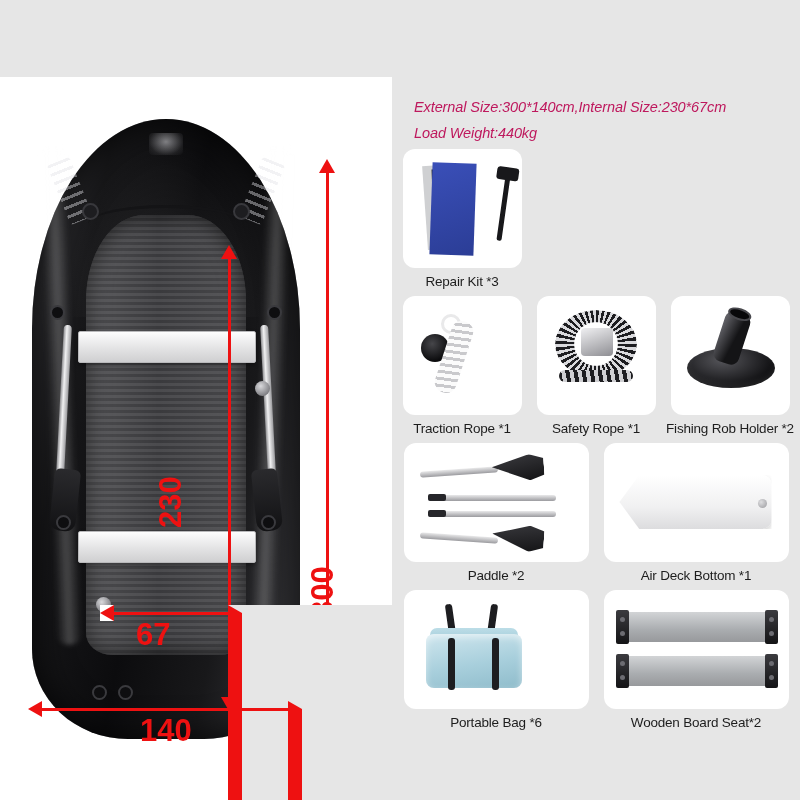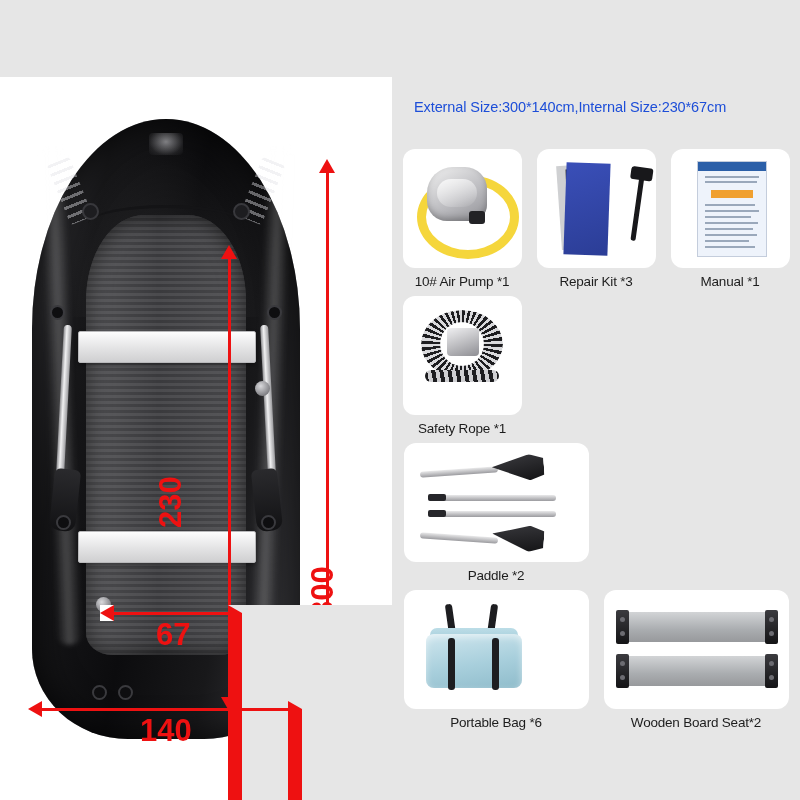--- a/index.html
+++ b/index.html
@@ -129,22 +129,23 @@
   .dimlabel{position:absolute;color:#ee1111;font-size:31px;font-weight:bold;line-height:1;}
   .dimlabel.rot{transform:rotate(-90deg);transform-origin:left bottom;}
 
   
   .right{
     position:absolute;left:392px;top:77px;width:408px;height:723px;
     background:#e6e6e6;
   }
   .specs{position:absolute;left:22px;top:17px;width:376px;}
   .specline{
-    color:#1d4ed8;font-size:14.5px;line-height:26px;white-space:nowrap;
+    color:#be185d;font-size:14.5px;line-height:26px;white-space:nowrap;
     letter-spacing:-0.1px;
+    font-style:italic;
   }
   .grid{position:absolute;left:8px;top:72px;width:392px;}
   .row{display:flex;justify-content:space-between;}
   .cell{display:flex;flex-direction:column;align-items:center;}
   .card{
     background:#fff;border-radius:12px;
     display:flex;align-items:center;justify-content:center;
     overflow:hidden;position:relative;
   }
   .c3 .card{width:119px;height:119px;}
@@ -279,110 +280,108 @@
     <div class="dimlabel rot" style="left:186px;top:420px;">230</div>
 
     <div class="dline-v" style="left:326px;top:96px;height:522px;"></div>
     <div class="arw up" style="left:319px;top:82px;"></div>
     <div class="arw down" style="left:319px;top:616px;"></div>
     <div class="dimlabel rot" style="left:338px;top:510px;">300</div>
 
     <div class="dline-h" style="left:114px;top:535px;width:118px;"></div>
     <div class="arw left" style="left:100px;top:528px;"></div>
     <div class="arw right" style="left:228px;top:528px;"></div>
-    <div class="dimlabel" style="left:156px;top:542px;">67</div>
+    <div class="dimlabel" style="left:136px;top:542px;">67</div>
 
     <div class="dline-h" style="left:42px;top:631px;width:250px;"></div>
     <div class="arw left" style="left:28px;top:624px;"></div>
     <div class="arw right" style="left:288px;top:624px;"></div>
     <div class="dimlabel" style="left:140px;top:638px;">140</div>
   </div>
 
   <div class="right">
 
     <div class="specs">
       <div class="specline">External Size:300*140cm,Internal Size:230*67cm</div>
+      <div class="specline">Load Weight:440kg</div>
     </div>
 
     <div class="grid">
 
       <div class="row c3">
-        <div class="cell">
-          <div class="card">
-            <div class="art">
-              <div class="pump-hose"></div>
-                <div class="pump-body"></div>
-                <div class="pump-noz"></div>
-            </div>
-          </div>
-          <div class="caption">10# Air Pump *1</div>
-        </div>
         <div class="cell">
           <div class="card">
             <div class="art">
               <div class="rk-gray"></div>
                 <div class="rk-dark"></div>
                 <div class="rk-blue"></div>
                 <div class="rk-wrench"></div>
             </div>
           </div>
           <div class="caption">Repair Kit *3</div>
         </div>
-        <div class="cell">
-          <div class="card">
-            <div class="art">
-              <div class="man-pg">
-                <div class="man-hd"></div>
-                <div class="man-orange"></div>
-                <div class="man-l" style="top:14px;width:54px;"></div>
-                <div class="man-l" style="top:19px;width:52px;"></div>
-                <div class="man-l" style="top:42px;width:50px;"></div>
-                <div class="man-l" style="top:48px;width:54px;"></div>
-                <div class="man-l" style="top:54px;width:46px;"></div>
-                <div class="man-l" style="top:60px;width:53px;"></div>
-                <div class="man-l" style="top:66px;width:48px;"></div>
-                <div class="man-l" style="top:72px;width:52px;"></div>
-                <div class="man-l" style="top:78px;width:44px;"></div>
-                <div class="man-l" style="top:84px;width:50px;"></div>
-              </div>
-            </div>
-          </div>
-          <div class="caption">Manual *1</div>
-        </div>
       </div>
 
       <div class="row c3">
+        <div class="cell">
+          <div class="card">
+            <div class="art">
+              <div class="tr-disc"></div>
+                <div class="tr-hook"></div>
+                <div class="tr-coil"></div>
+            </div>
+          </div>
+          <div class="caption">Traction Rope *1</div>
+        </div>
         <div class="cell">
           <div class="card">
             <div class="art">
               <div class="sr-ring"></div>
                 <div class="sr-buck"></div>
                 <div class="sr-tail"></div>
             </div>
           </div>
           <div class="caption">Safety Rope *1</div>
+        </div>
+        <div class="cell">
+          <div class="card">
+            <div class="art">
+              <div class="rh-base"></div>
+                <div class="rh-tube"></div>
+            </div>
+          </div>
+          <div class="caption">Fishing Rob Holder *2</div>
         </div>
       </div>
 
       <div class="row c2">
         <div class="cell">
           <div class="card">
             <div class="art">
               <div class="pd-shaft" style="left:16px;top:26px;width:78px;transform:rotate(-4deg);"></div>
               <div class="pd-blade" style="left:88px;top:12px;transform:rotate(-4deg);"></div>
               <div class="pd-shaft" style="left:24px;top:52px;width:128px;"></div>
               <div class="pd-grip" style="left:24px;top:51px;"></div>
               <div class="pd-shaft" style="left:24px;top:68px;width:128px;"></div>
               <div class="pd-grip" style="left:24px;top:67px;"></div>
               <div class="pd-shaft" style="left:16px;top:92px;width:78px;transform:rotate(4deg);"></div>
               <div class="pd-blade" style="left:88px;top:82px;transform:rotate(4deg);"></div>
             </div>
           </div>
           <div class="caption">Paddle *2</div>
         </div>
+        <div class="cell">
+          <div class="card">
+            <div class="art">
+              <div class="ad"></div>
+                <div class="ad-valve"></div>
+            </div>
+          </div>
+          <div class="caption">Air Deck Bottom *1</div>
+        </div>
       </div>
 
       <div class="row c2">
         <div class="cell">
           <div class="card">
             <div class="art">
               <div class="bag-strap" style="left:44px;top:14px;height:46px;transform:rotate(-8deg);"></div>
               <div class="bag-strap" style="left:84px;top:14px;height:46px;transform:rotate(8deg);"></div>
               <div class="bag-top"></div>
               <div class="bag-body"></div>

